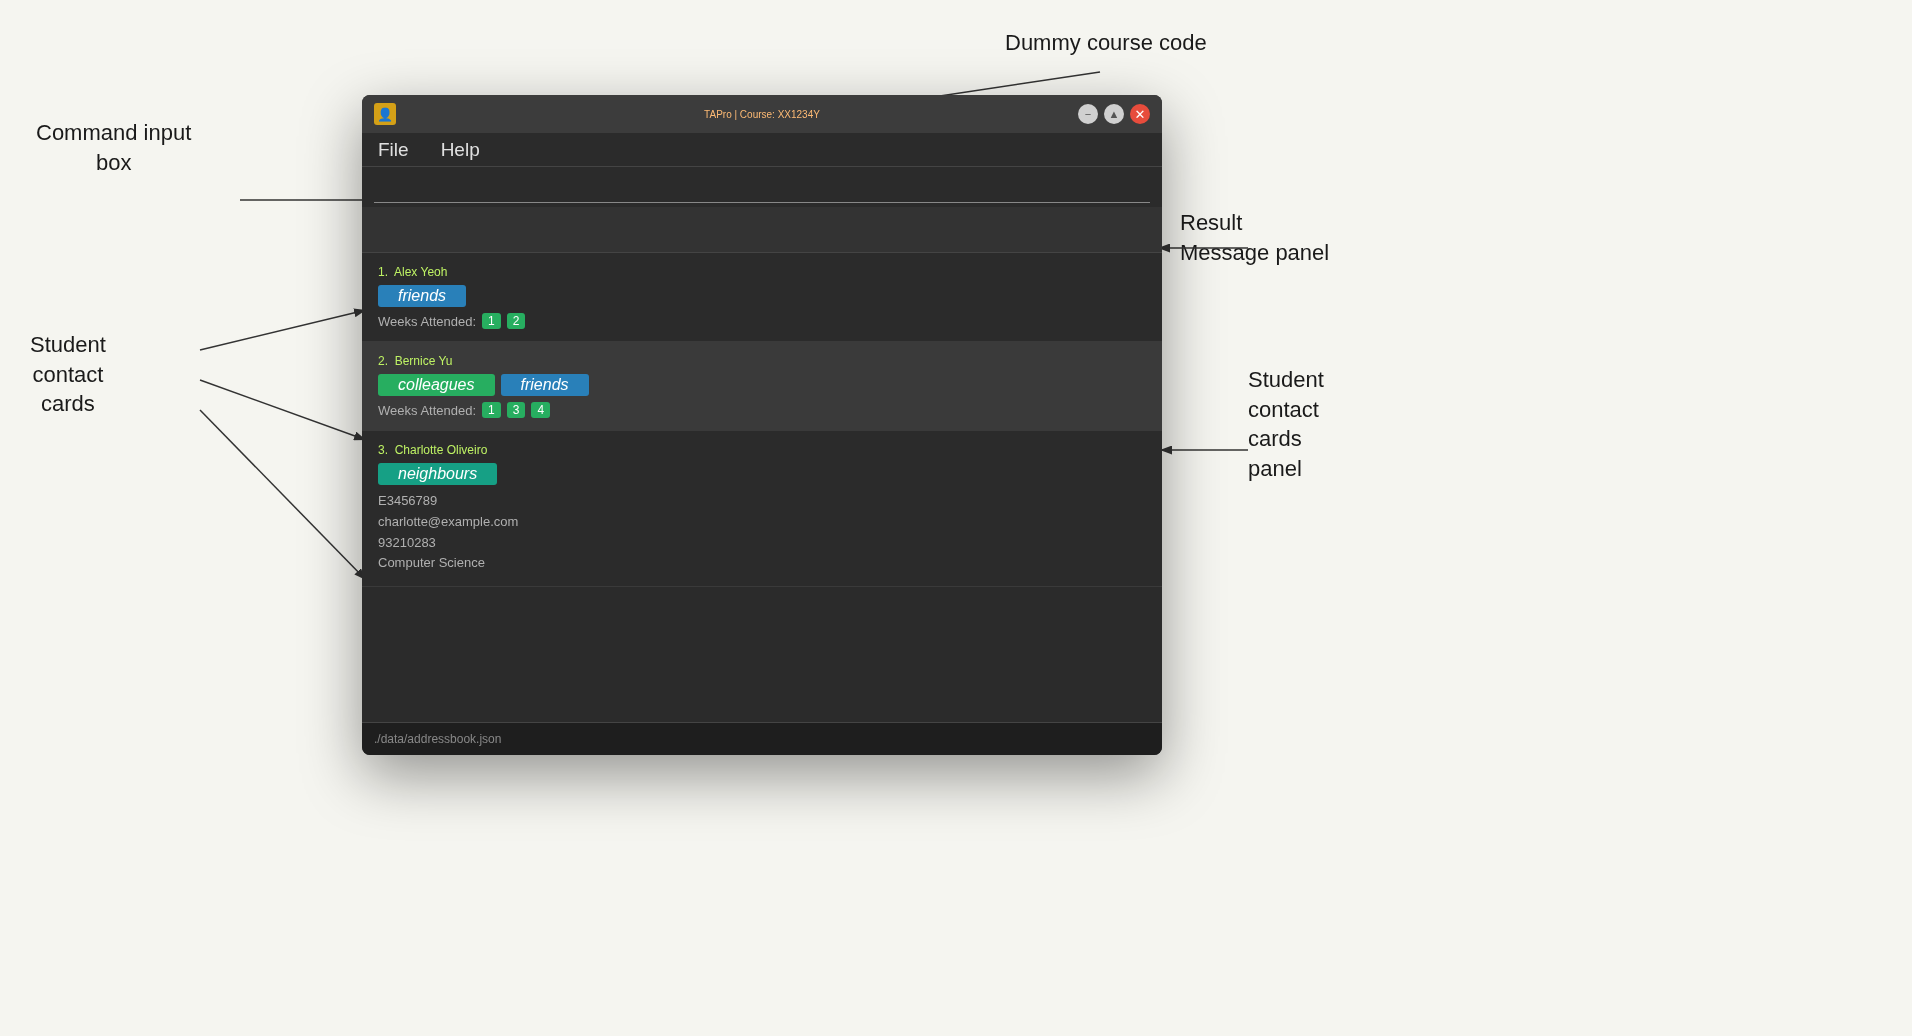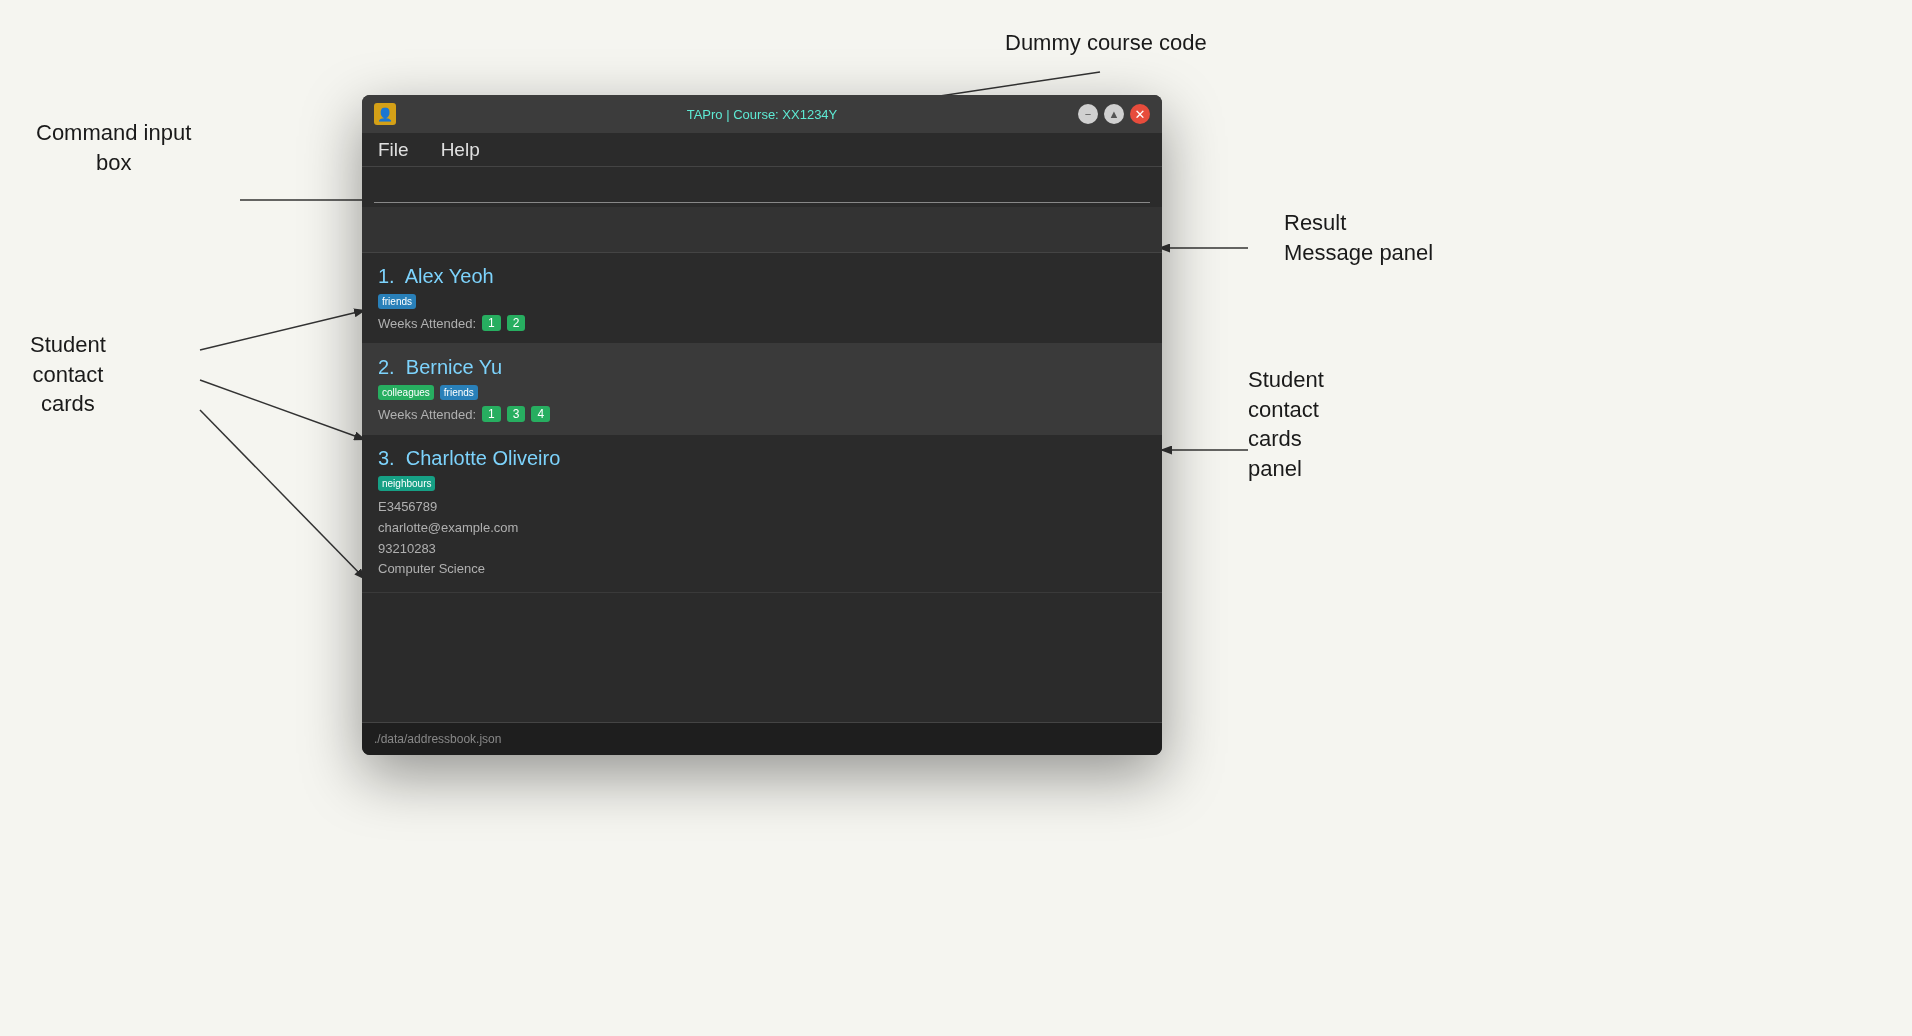--- a/index.html
+++ b/index.html
@@ -49,22 +49,22 @@
       justify-content: center;
       font-size: 13px;
       color: white;
       flex-shrink: 0;
     }
 
     .title-bar-title {
       position: absolute;
       left: 50%;
       transform: translateX(-50%);
-      color: #5eead4;
-      font-size: 13px;
+      color: #fdba74;
+      font-size: 10px;
       white-space: nowrap;
     }
 
     .title-bar-controls {
       margin-left: auto;
       display: flex;
       align-items: center;
       gap: 6px;
     }
 
@@ -156,38 +156,39 @@
       padding: 12px 16px 12px 16px;
       border-bottom: 1px solid #3a3a3a;
       color: #d0d0d0;
     }
 
     .student-card.selected {
       background: #3a3a3a;
     }
 
     .student-name {
-      font-size: 20px;
+      font-size: 12px;
       font-weight: 500;
-      color: #7dd3fc;
+      color: #bef264;
       margin-bottom: 6px;
     }
 
     .tags-row {
       display: flex;
       gap: 6px;
       margin-bottom: 6px;
       flex-wrap: wrap;
     }
 
     .tag {
-      padding: 2px 4px;
+      padding: 2px 20px;
       border-radius: 3px;
-      font-size: 10px;
+      font-size: 16px;
       color: white;
+      font-style: italic;
     }
 
     .tag-friends { background: #2980b9; }
     .tag-colleagues { background: #27ae60; }
     .tag-neighbours { background: #16a085; }
 
     .student-info {
       font-size: 13px;
       color: #b0b0b0;
       line-height: 1.6;
@@ -247,21 +248,21 @@
       font-weight: 400;
     }
   </style>
 </head>
 <body>
 
 <div class="ann-label" style="top:28px; left:1005px; text-align:center;">Dummy course code</div>
 
 <div class="ann-label" style="top:118px; left:36px; text-align:center;">Command input<br>box</div>
 
-<div class="ann-label" style="top:208px; left:1284px; text-align:left;">Result<br>Message panel</div>
+<div class="ann-label" style="top:208px; left:1180px; text-align:left;">Result<br>Message panel</div>
 
 <div class="ann-label" style="top:330px; left:30px; text-align:center;">Student<br>contact<br>cards</div>
 
 <div class="ann-label" style="top:365px; left:1248px; text-align:left;">Student<br>contact<br>cards<br>panel</div>
 
 <svg class="annotations-svg" xmlns="http://www.w3.org/2000/svg">
   <defs>
     <marker id="arrowhead" markerWidth="8" markerHeight="6" refX="8" refY="3" orient="auto">
       <polygon points="0 0, 8 3, 0 6" fill="#333"></polygon>
     </marker>

